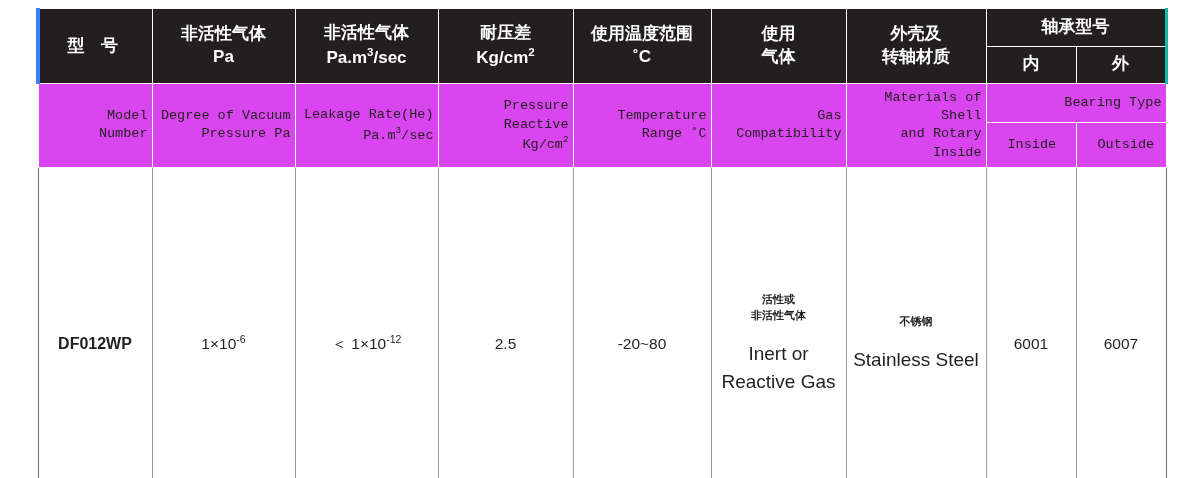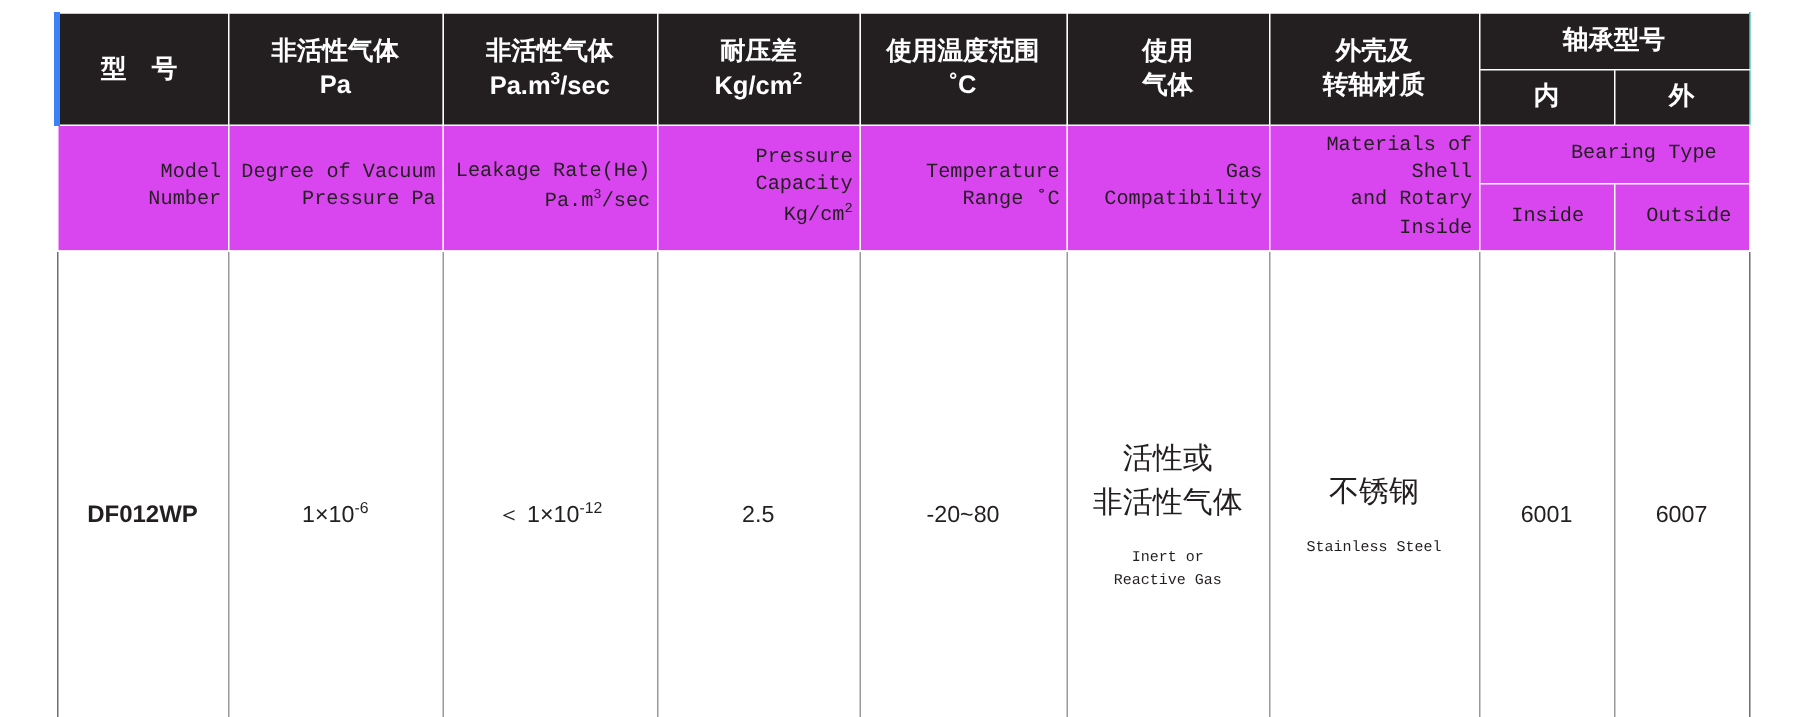--- a/index.html
+++ b/index.html
@@ -53,38 +53,38 @@
   .hdr-cn td.bearing-group {
     height: 30px;
     padding: 3px 4px;
   }
   .hdr-cn td.bearing-sub {
     height: 30px;
     padding: 3px 4px;
     font-size: 17px;
   }
   .hdr-cn td.nob-left { border-left: 4px solid #3b82f6; }
-  .hdr-cn td.nob-right { border-right: 1px solid #14b8a6; }
+  .hdr-cn td.nob-right { border-right: 3px solid #14b8a6; }
 
   
   .hdr-en td {
     background: #d946ef;
     color: #231f20;
     border: 1px solid #ffffff;
     text-align: right;
     vertical-align: middle;
     font-size: 13.5px;
     line-height: 1.35;
     padding: 5px 4px;
     height: 40px;
     font-family: Liberation Mono, monospace;
   }
   .hdr-en td.bearing-group {
     height: 20px;
-    padding: 2px 21px;
+    padding: 2px 4px;
   }
   .hdr-en td.bearing-sub {
     height: 24px;
     padding: 2px 21px;
     font-size: 13.5px;
   }
 
   
   tr.data-row td {
     border-left: 1px solid #9a9a9a;
@@ -101,26 +101,25 @@
   }
   tr.data-row td.model {
     font-weight: bold;
     font-size: 16px;
     border-left: 1px solid #6f6f6f;
   }
   tr.data-row td.last {
     border-right: 1px solid #6f6f6f;
   }
   .cn-line {
-    font-weight: normal;
-    font-size: 20px;
+    font-weight: bold;
+    font-size: 11px;
   }
   .en-line {
-    font-size: 10px;
-    font-family: Liberation Mono, monospace;
+    font-size: 19px;
   }
   .gap {
     display: block;
     height: 16px;
   }
   sup, sub {
     font-size: 0.68em;
   }
   .spaced {
     letter-spacing: 6px;
@@ -187,21 +186,21 @@
         </td>
         <td rowspan="2">
           <div>Degree of Vacuum</div>
           <div>Pressure Pa</div>
         </td>
         <td rowspan="2">
           <div>Leakage Rate(He)</div>
           <div>Pa.m<sup>3</sup>/sec</div>
         </td>
         <td rowspan="2">
-          <div>Pressure Capacity</div>
+          <div>Pressure Reactive</div>
           <div>Kg/cm<sup>2</sup></div>
         </td>
         <td rowspan="2">
           <div>Temperature</div>
           <div>Range ˚C</div>
         </td>
         <td rowspan="2">
           <div>Gas</div>
           <div>Compatibility</div>
         </td>

